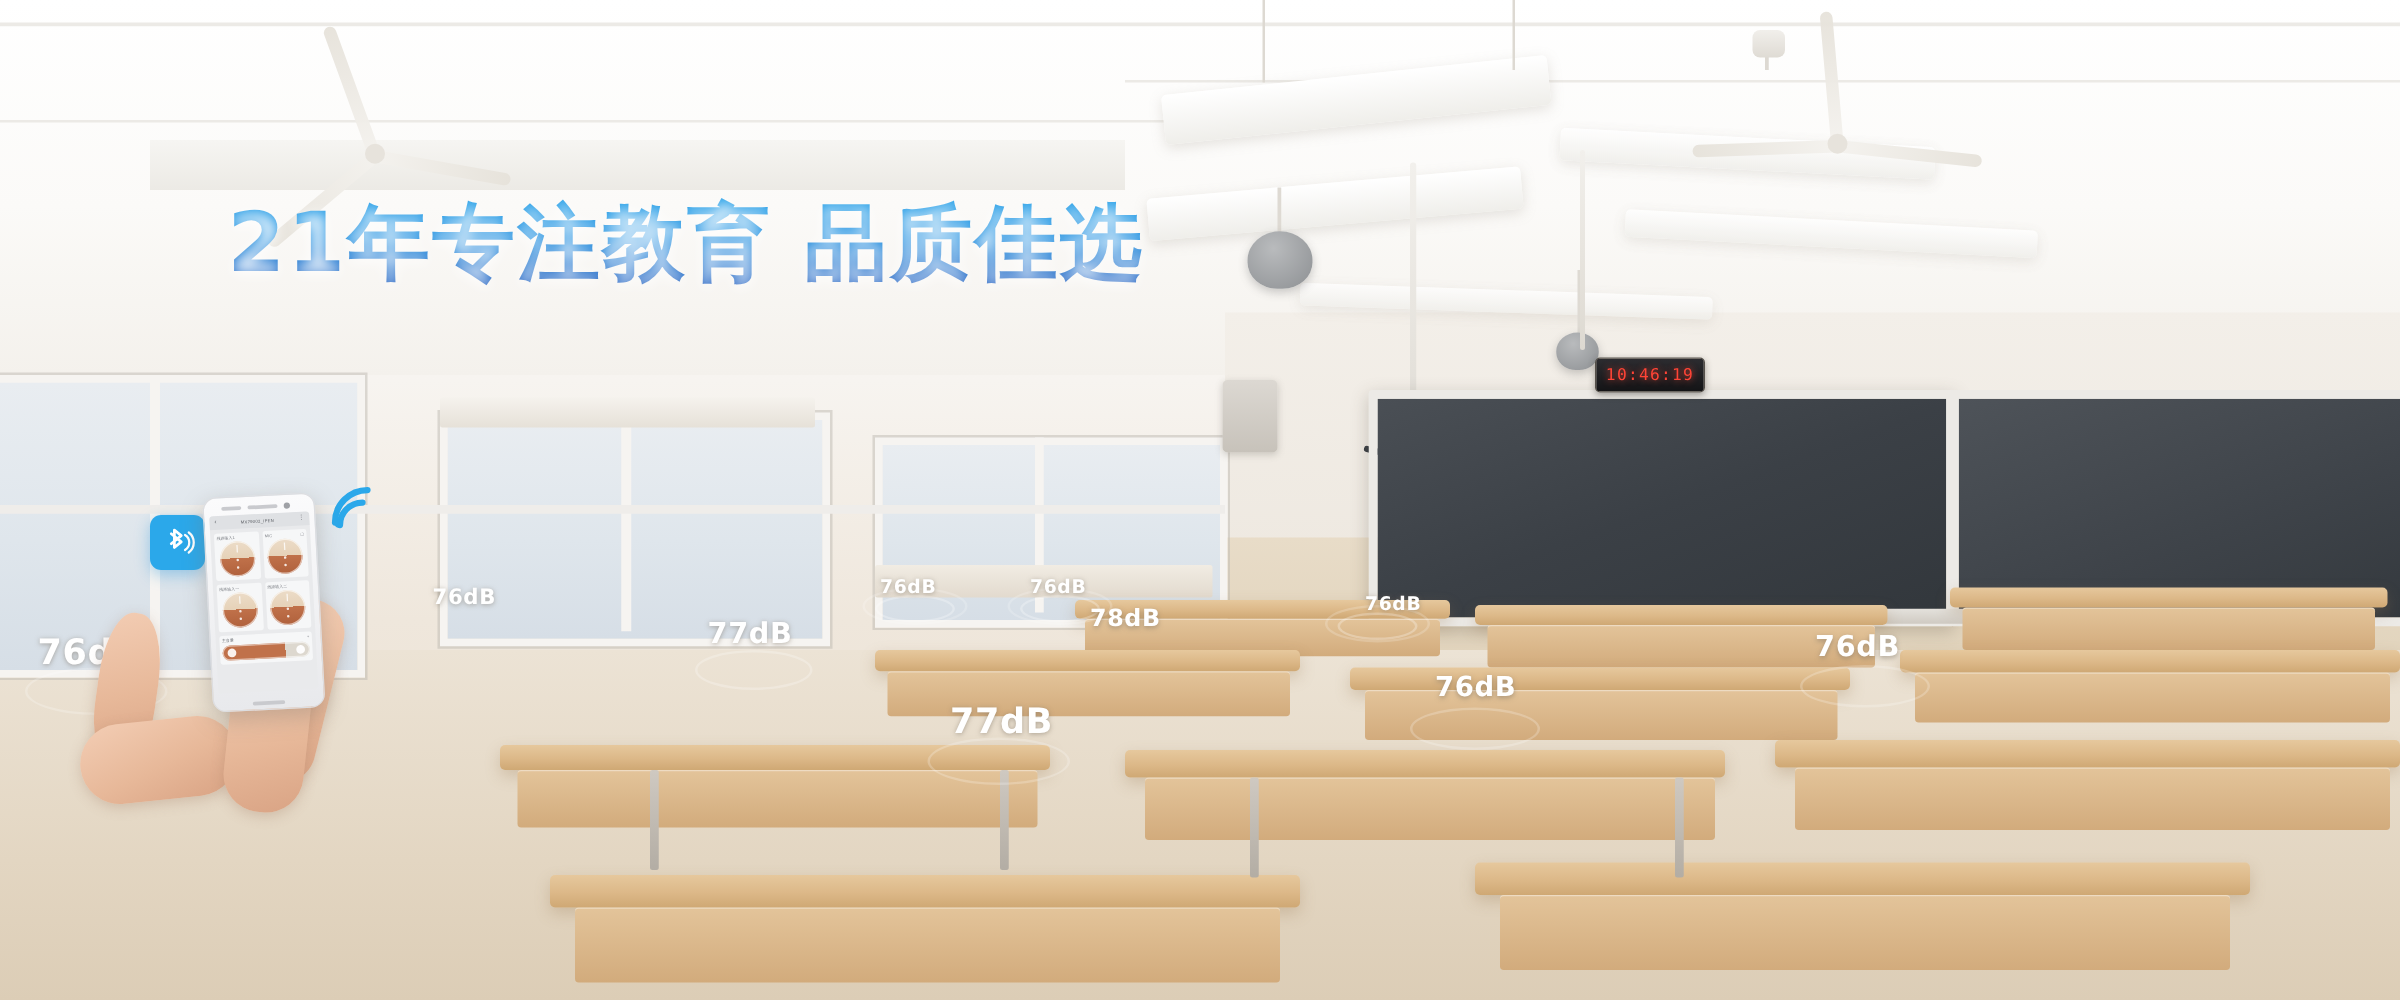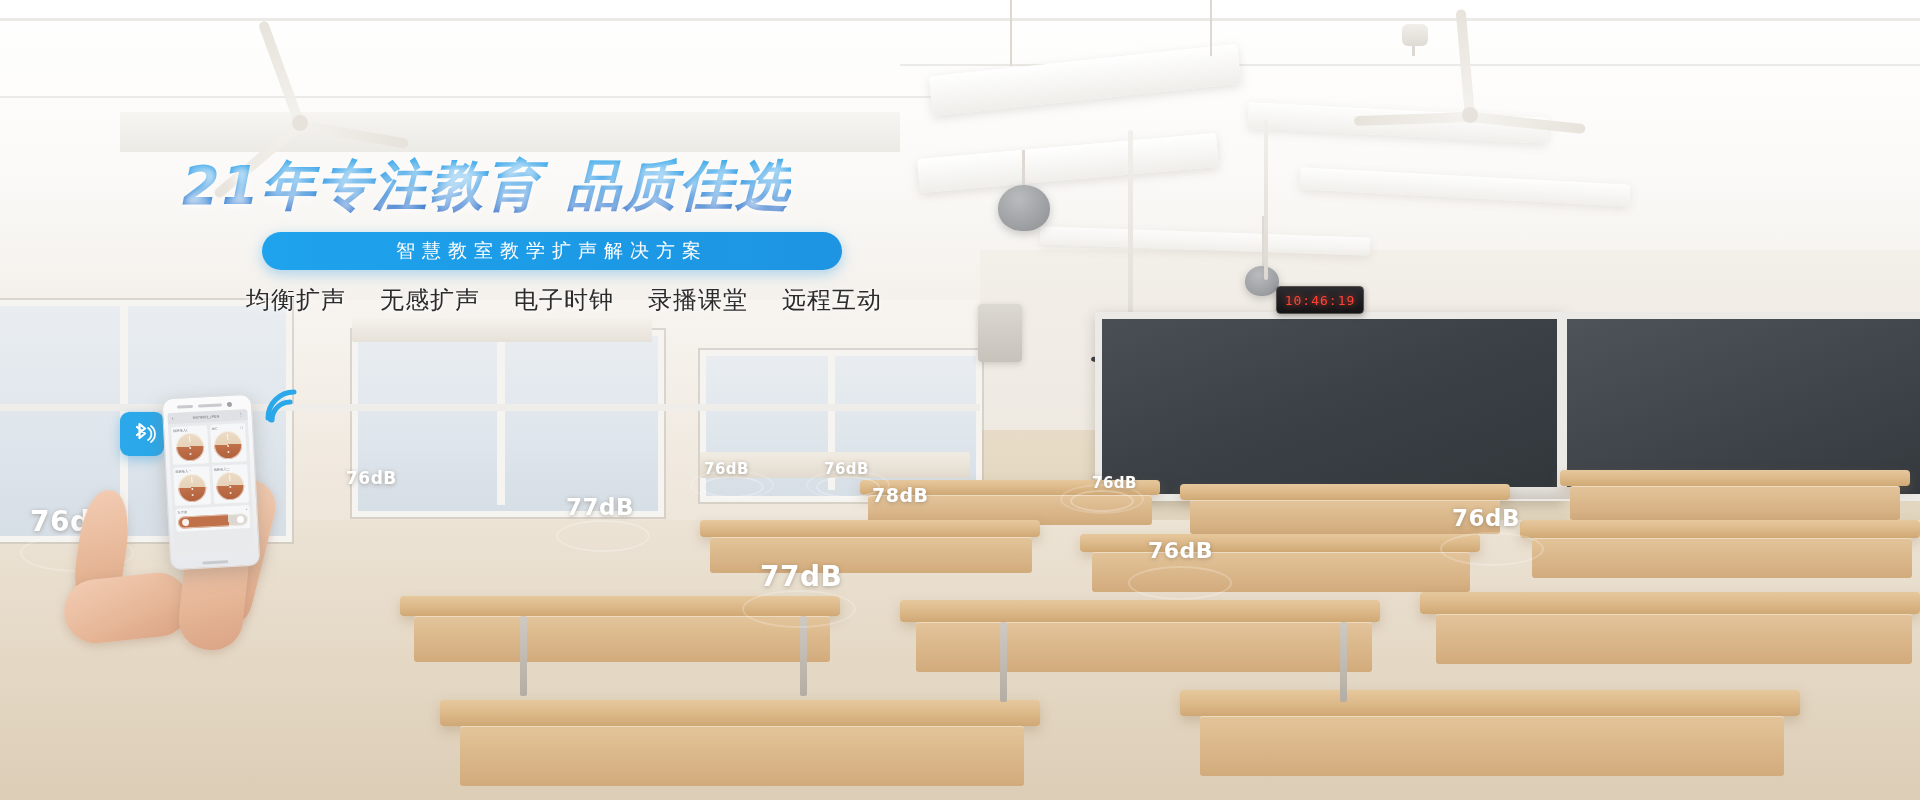--- a/index.html
+++ b/index.html
@@ -69,21 +69,21 @@
   .deskfront{position:absolute;border-radius:3px;
     background:linear-gradient(180deg,#e3c49a,#d2ab7c);box-shadow:inset 0 1px 0 rgba(255,255,255,.4);}
   .leg{position:absolute;width:7px;background:linear-gradient(180deg,#cfc9c1,#b3ada4);border-radius:2px;}
 
   
   .ripple{position:absolute;border:2px solid rgba(255,255,255,.55);border-radius:50%;}
 
   
   .headline{position:absolute;left:182px;top:150px;white-space:nowrap;
     font-family:"DejaVu Sans","Liberation Sans",sans-serif;
-    font-size:54px;font-weight:bold;font-style:italic;letter-spacing:2px;
+    font-size:66px;font-weight:bold;letter-spacing:2px;
     background:linear-gradient(180deg,#29a7ec 0%,#1f8fe0 45%,#2353b8 100%);
     -webkit-background-clip:text;background-clip:text;color:transparent;
     text-shadow:0 2px 10px rgba(255,255,255,.85);}
   .headline .gap{display:inline-block;width:26px;}
 
   .pill{position:absolute;left:262px;top:232px;width:580px;height:38px;border-radius:19px;
     background:linear-gradient(90deg,#1fa3ec 0%,#1c9ae6 55%,#1e94e2 100%);
     display:flex;align-items:center;justify-content:center;
     box-shadow:0 4px 14px rgba(30,150,225,.35);}
   .pill span{color:#fff;font-size:19px;letter-spacing:7px;font-weight:500;
@@ -254,31 +254,21 @@
   <div class="ripple" style="left:556px;top:520px;width:90px;height:28px;opacity:.45;"></div>
   <div class="ripple" style="left:742px;top:590px;width:110px;height:34px;opacity:.4;"></div>
   <div class="ripple" style="left:1128px;top:566px;width:100px;height:30px;opacity:.4;"></div>
   <div class="ripple" style="left:1440px;top:532px;width:100px;height:30px;opacity:.4;"></div>
   <div class="ripple" style="left:20px;top:534px;width:110px;height:34px;opacity:.4;"></div>
 
   <div class="headline">
     <span>21年专注教育</span><span class="gap"></span><span>品质佳选</span>
   </div>
 
-  <div class="pill">
-    <span>智慧教室教学扩声解决方案</span>
-  </div>
-
-  <div class="features">
-    <div class="feat">均衡扩声</div>
-    <div class="feat">无感扩声</div>
-    <div class="feat">电子时钟</div>
-    <div class="feat">录播课堂</div>
-    <div class="feat">远程互动</div>
-  </div>
+
 
   <div class="db" style="left:30px;top:505px;font-size:28px;">76dB</div>
   <div class="db" style="left:346px;top:468px;font-size:17px;">76dB</div>
   <div class="db" style="left:566px;top:494px;font-size:23px;">77dB</div>
   <div class="db" style="left:704px;top:460px;font-size:15px;">76dB</div>
   <div class="db" style="left:824px;top:460px;font-size:15px;">76dB</div>
   <div class="db" style="left:872px;top:484px;font-size:19px;">78dB</div>
   <div class="db" style="left:760px;top:560px;font-size:28px;">77dB</div>
   <div class="db" style="left:1092px;top:474px;font-size:15px;">76dB</div>
   <div class="db" style="left:1148px;top:538px;font-size:22px;">76dB</div>

